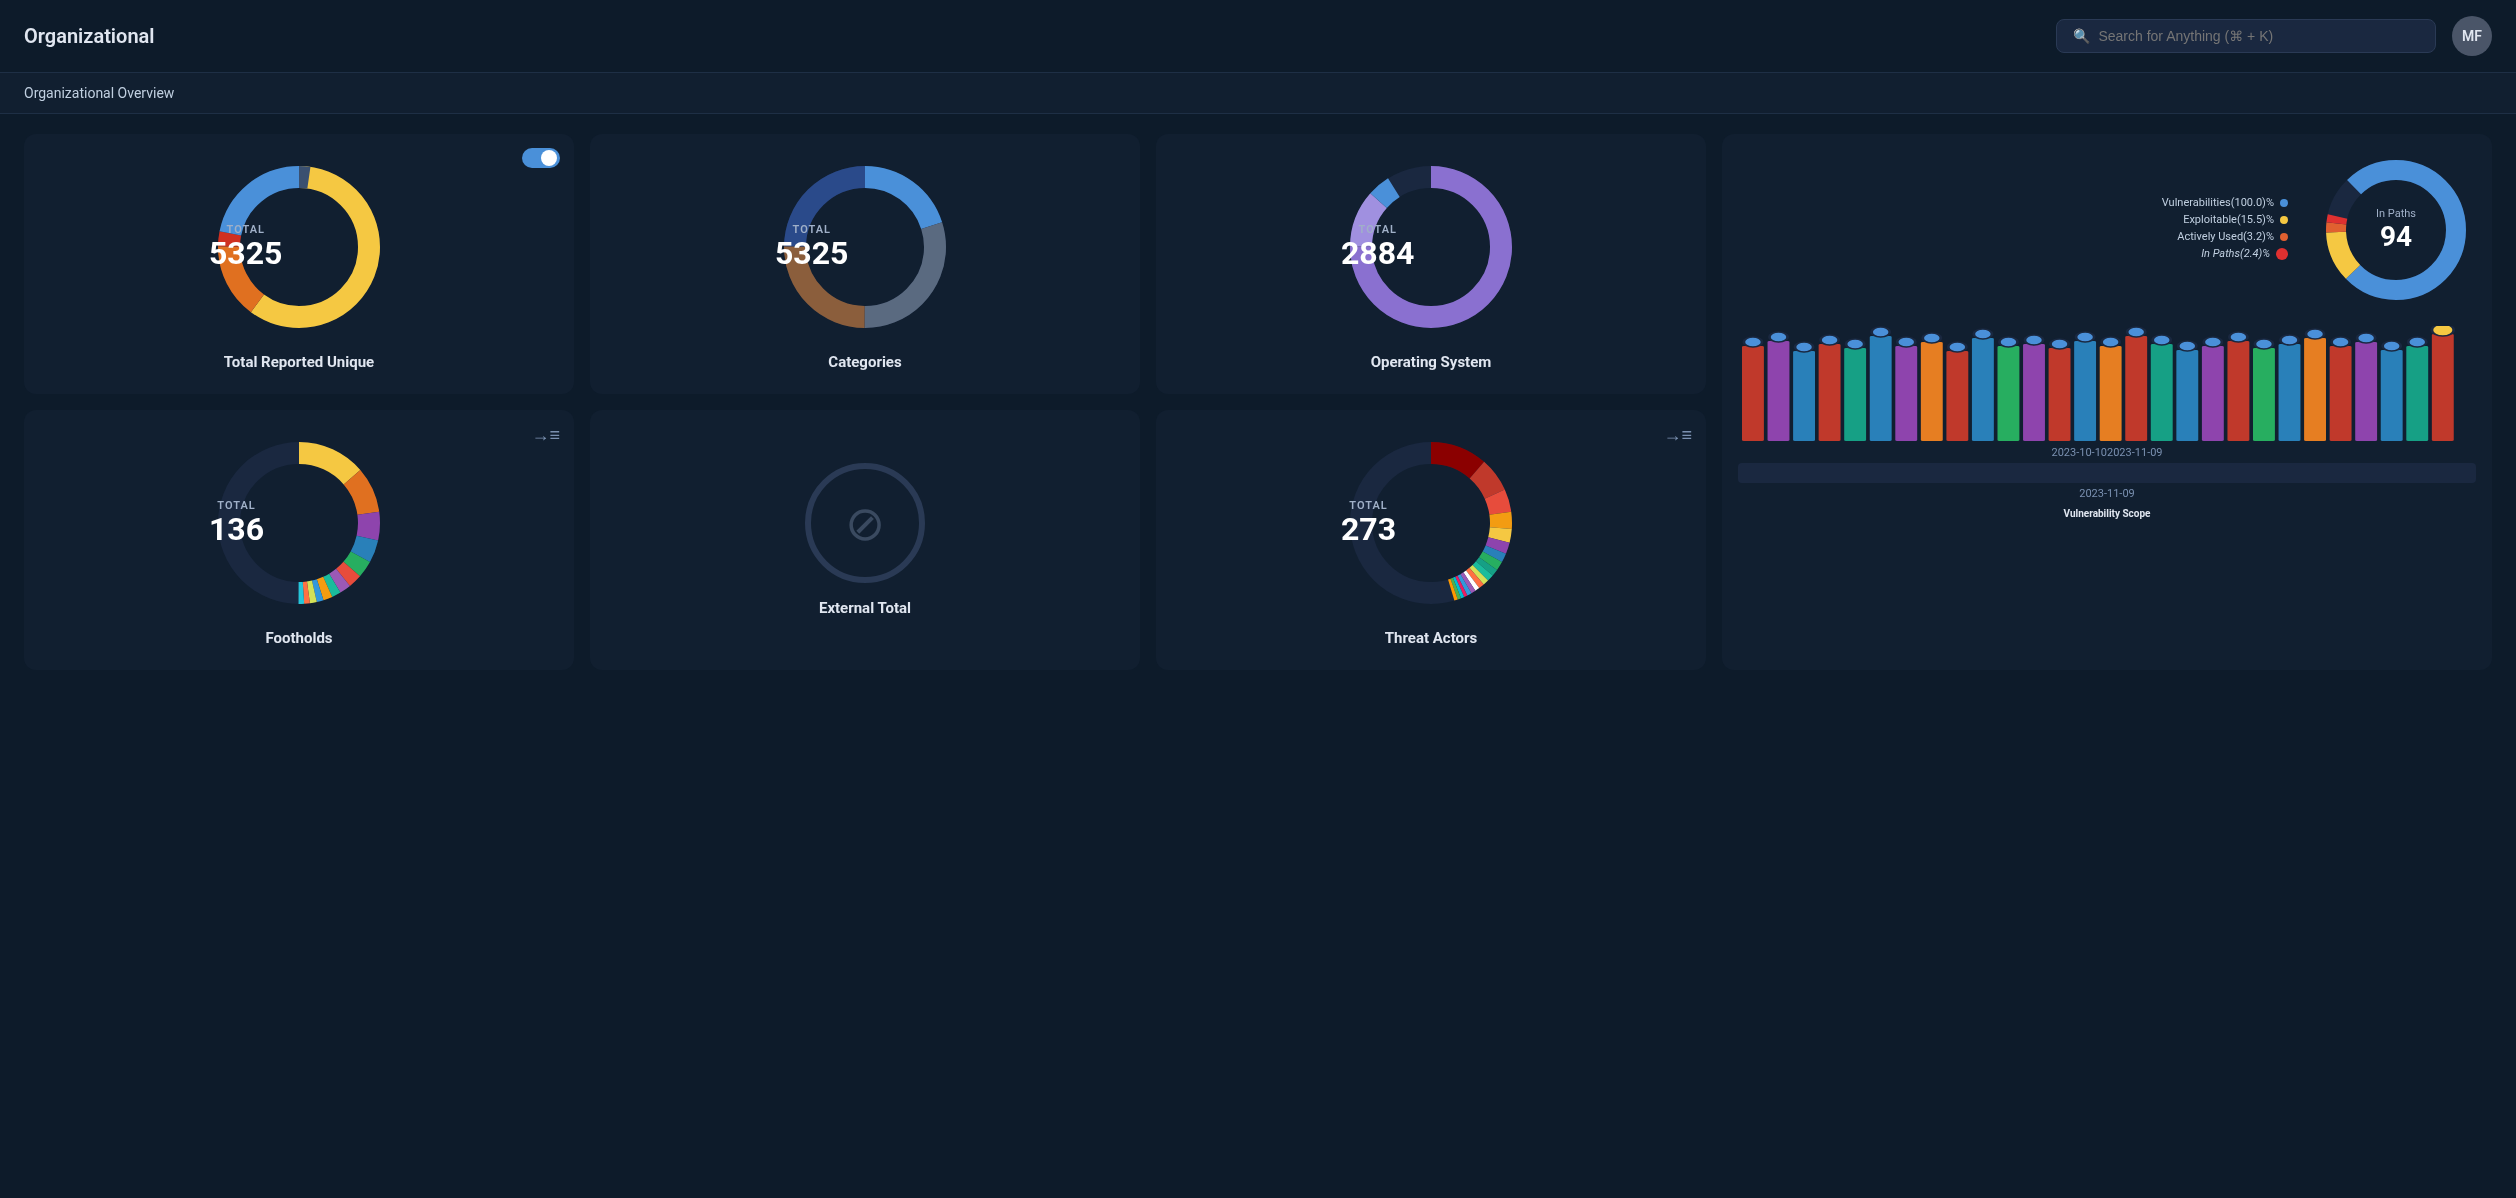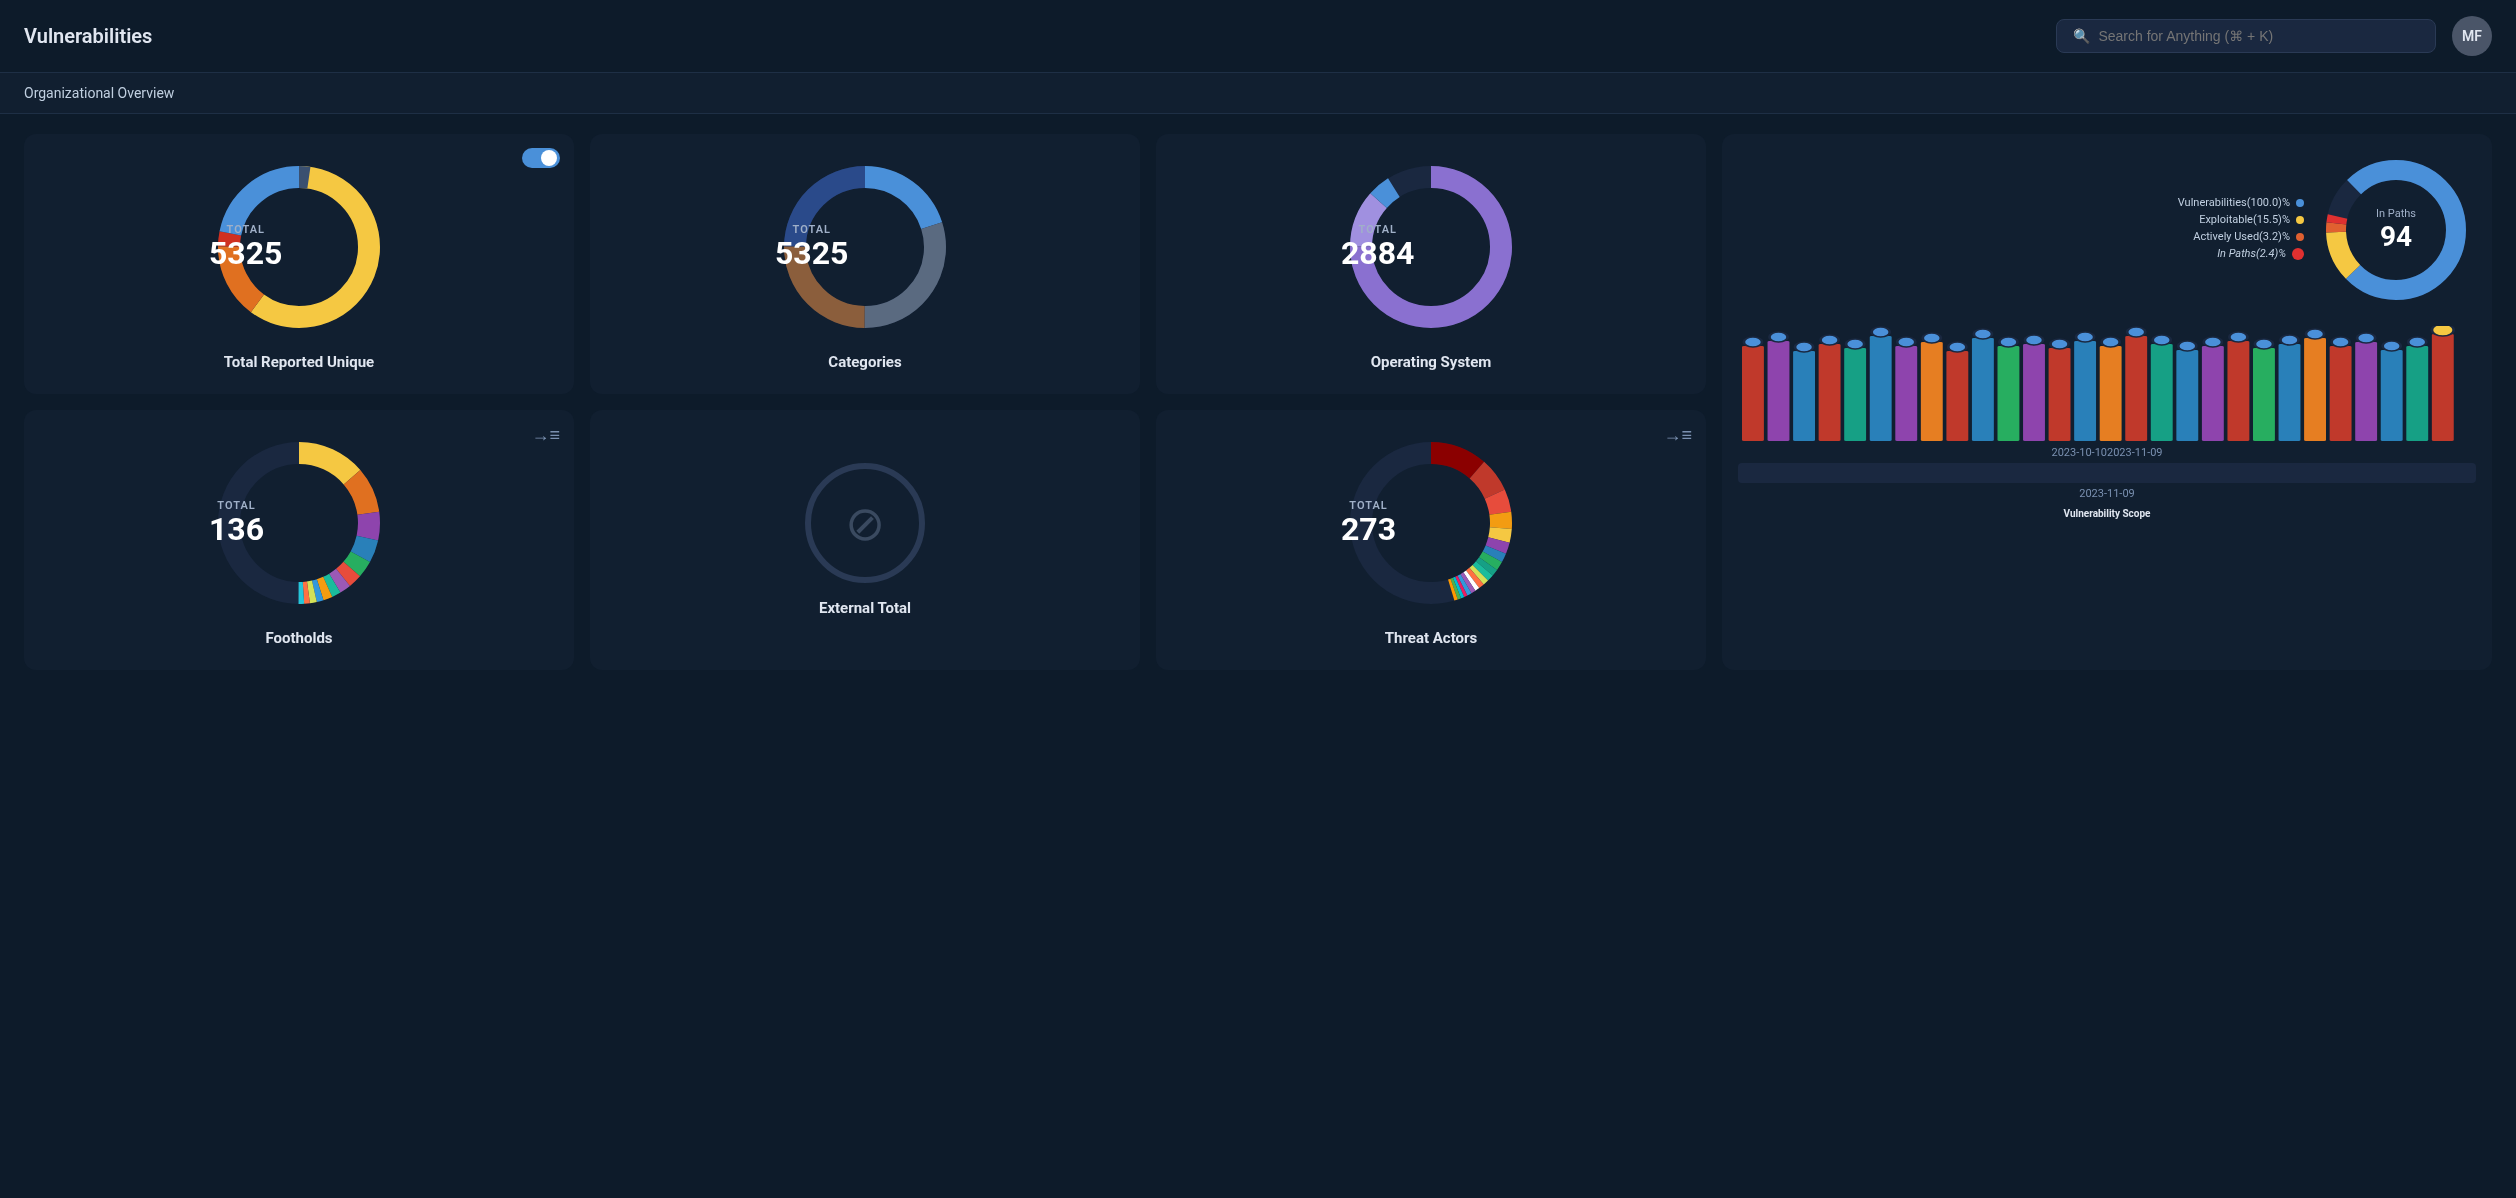--- a/index.html
+++ b/index.html
@@ -203,40 +203,40 @@
       border: 6px solid #2a3a55;
       display: flex;
       align-items: center;
       justify-content: center;
       color: #3a4a60;
       font-size: 48px;
     }
     .right-card-top {
       display: flex;
       width: 100%;
-      gap: 8px;
+      gap: 24px;
       text-align: right;
     }
     .right-card-legend {
       display: flex;
       flex-direction: column;
       align-items: flex-end;
       justify-content: center;
       flex: 1;
       padding-right: 4px;
     }
     .right-card-donut {
       flex-shrink: 0;
     }
   </style>
 </head>
 <body>
 
 <div class="header">
-  <span class="header-title">Vulnerabilities</span>
+  <span class="header-title">Organizational</span>
   <div class="header-right">
     <div class="search-bar">
       <span style="color:#7a90b0;font-size:14px;">🔍</span>
       <input type="text" placeholder="Search for Anything (⌘ + K)" style="">
     </div>
     <div class="avatar">MF</div>
   </div>
 </div>
 
 <div class="section-header">

